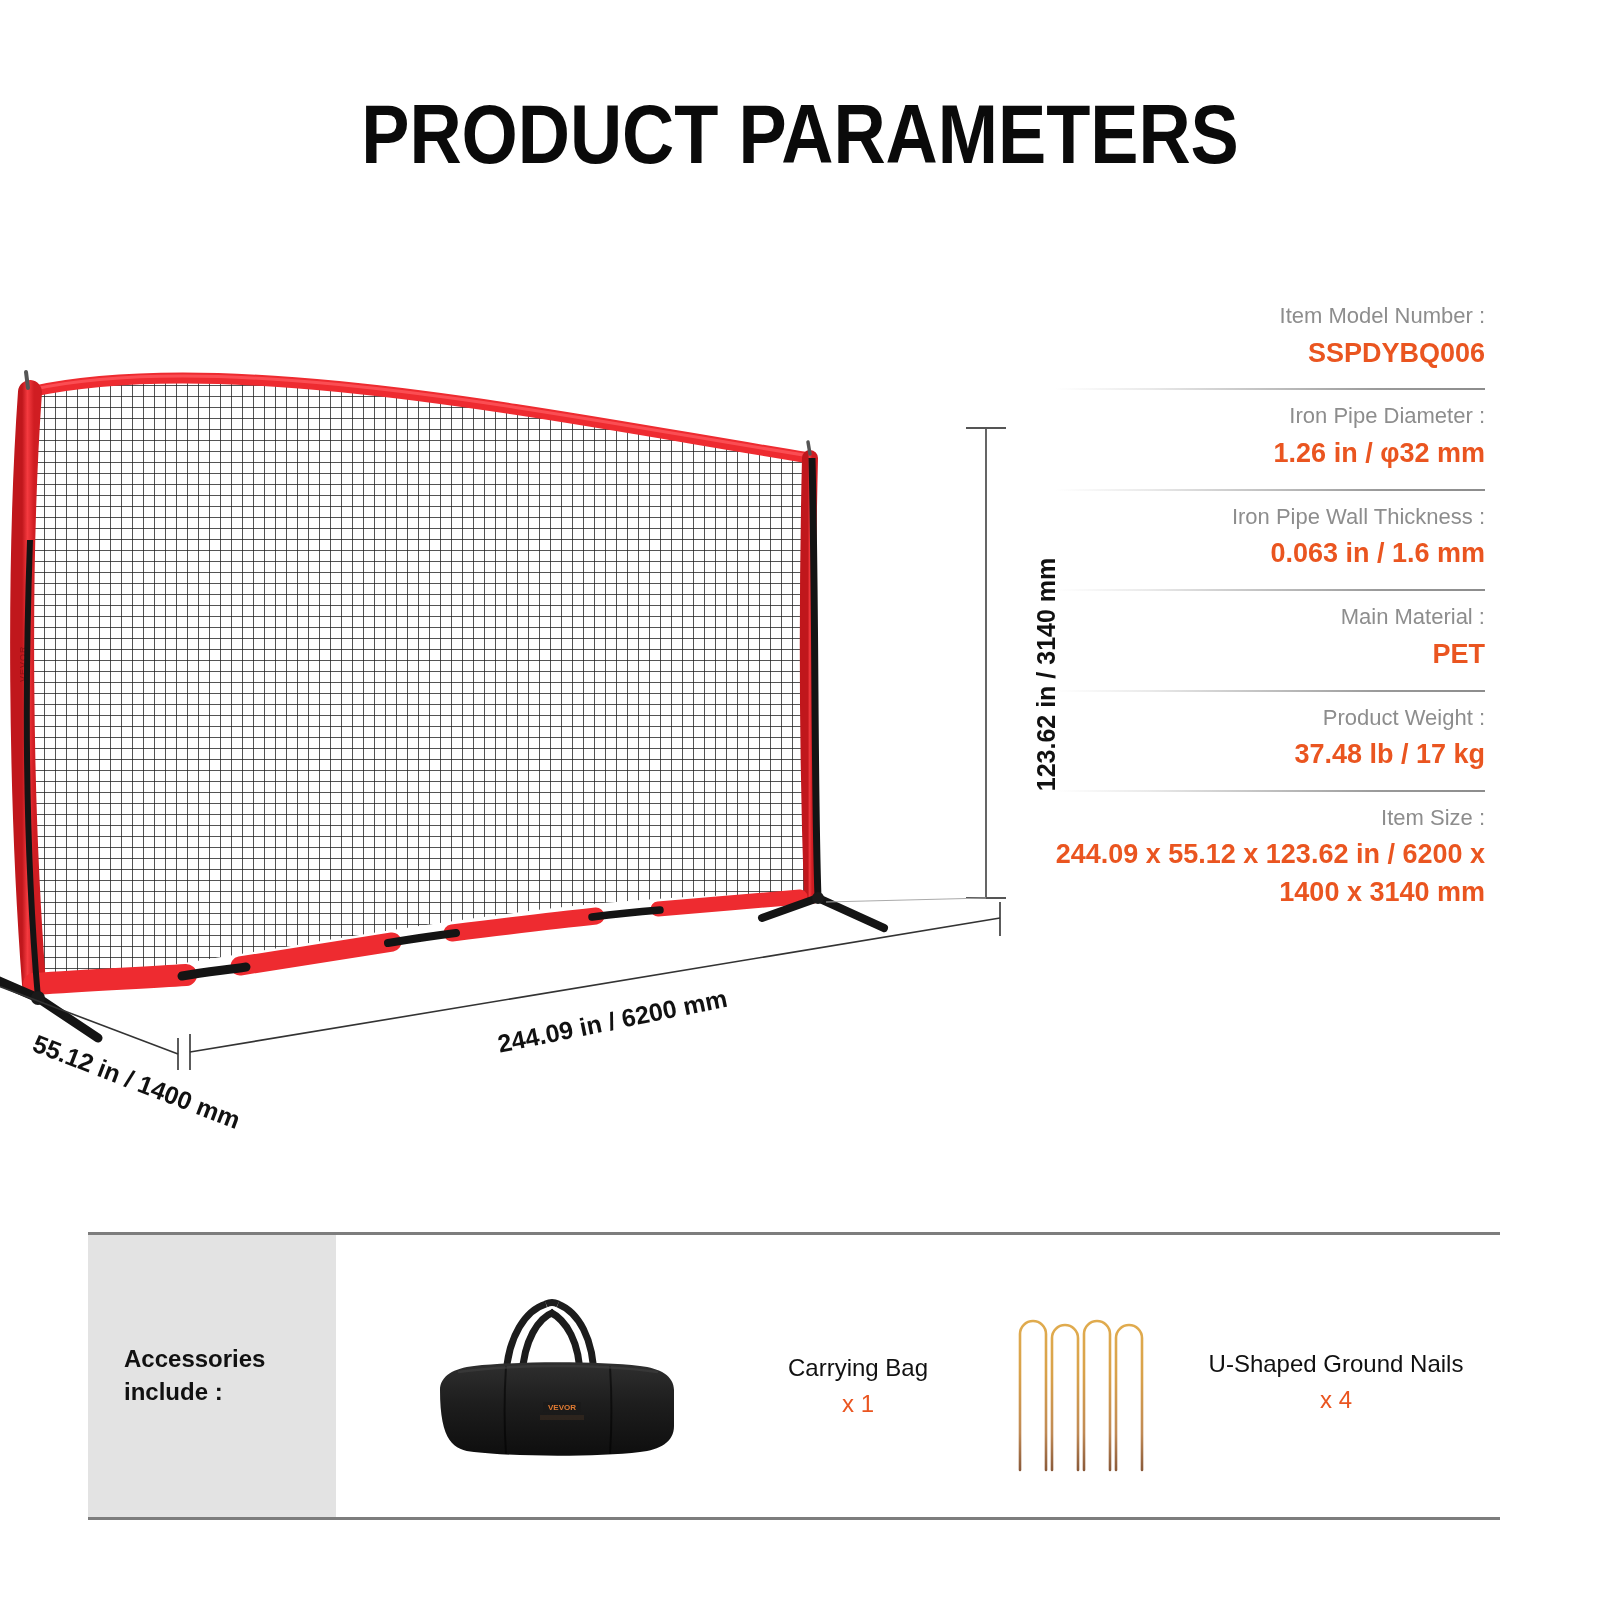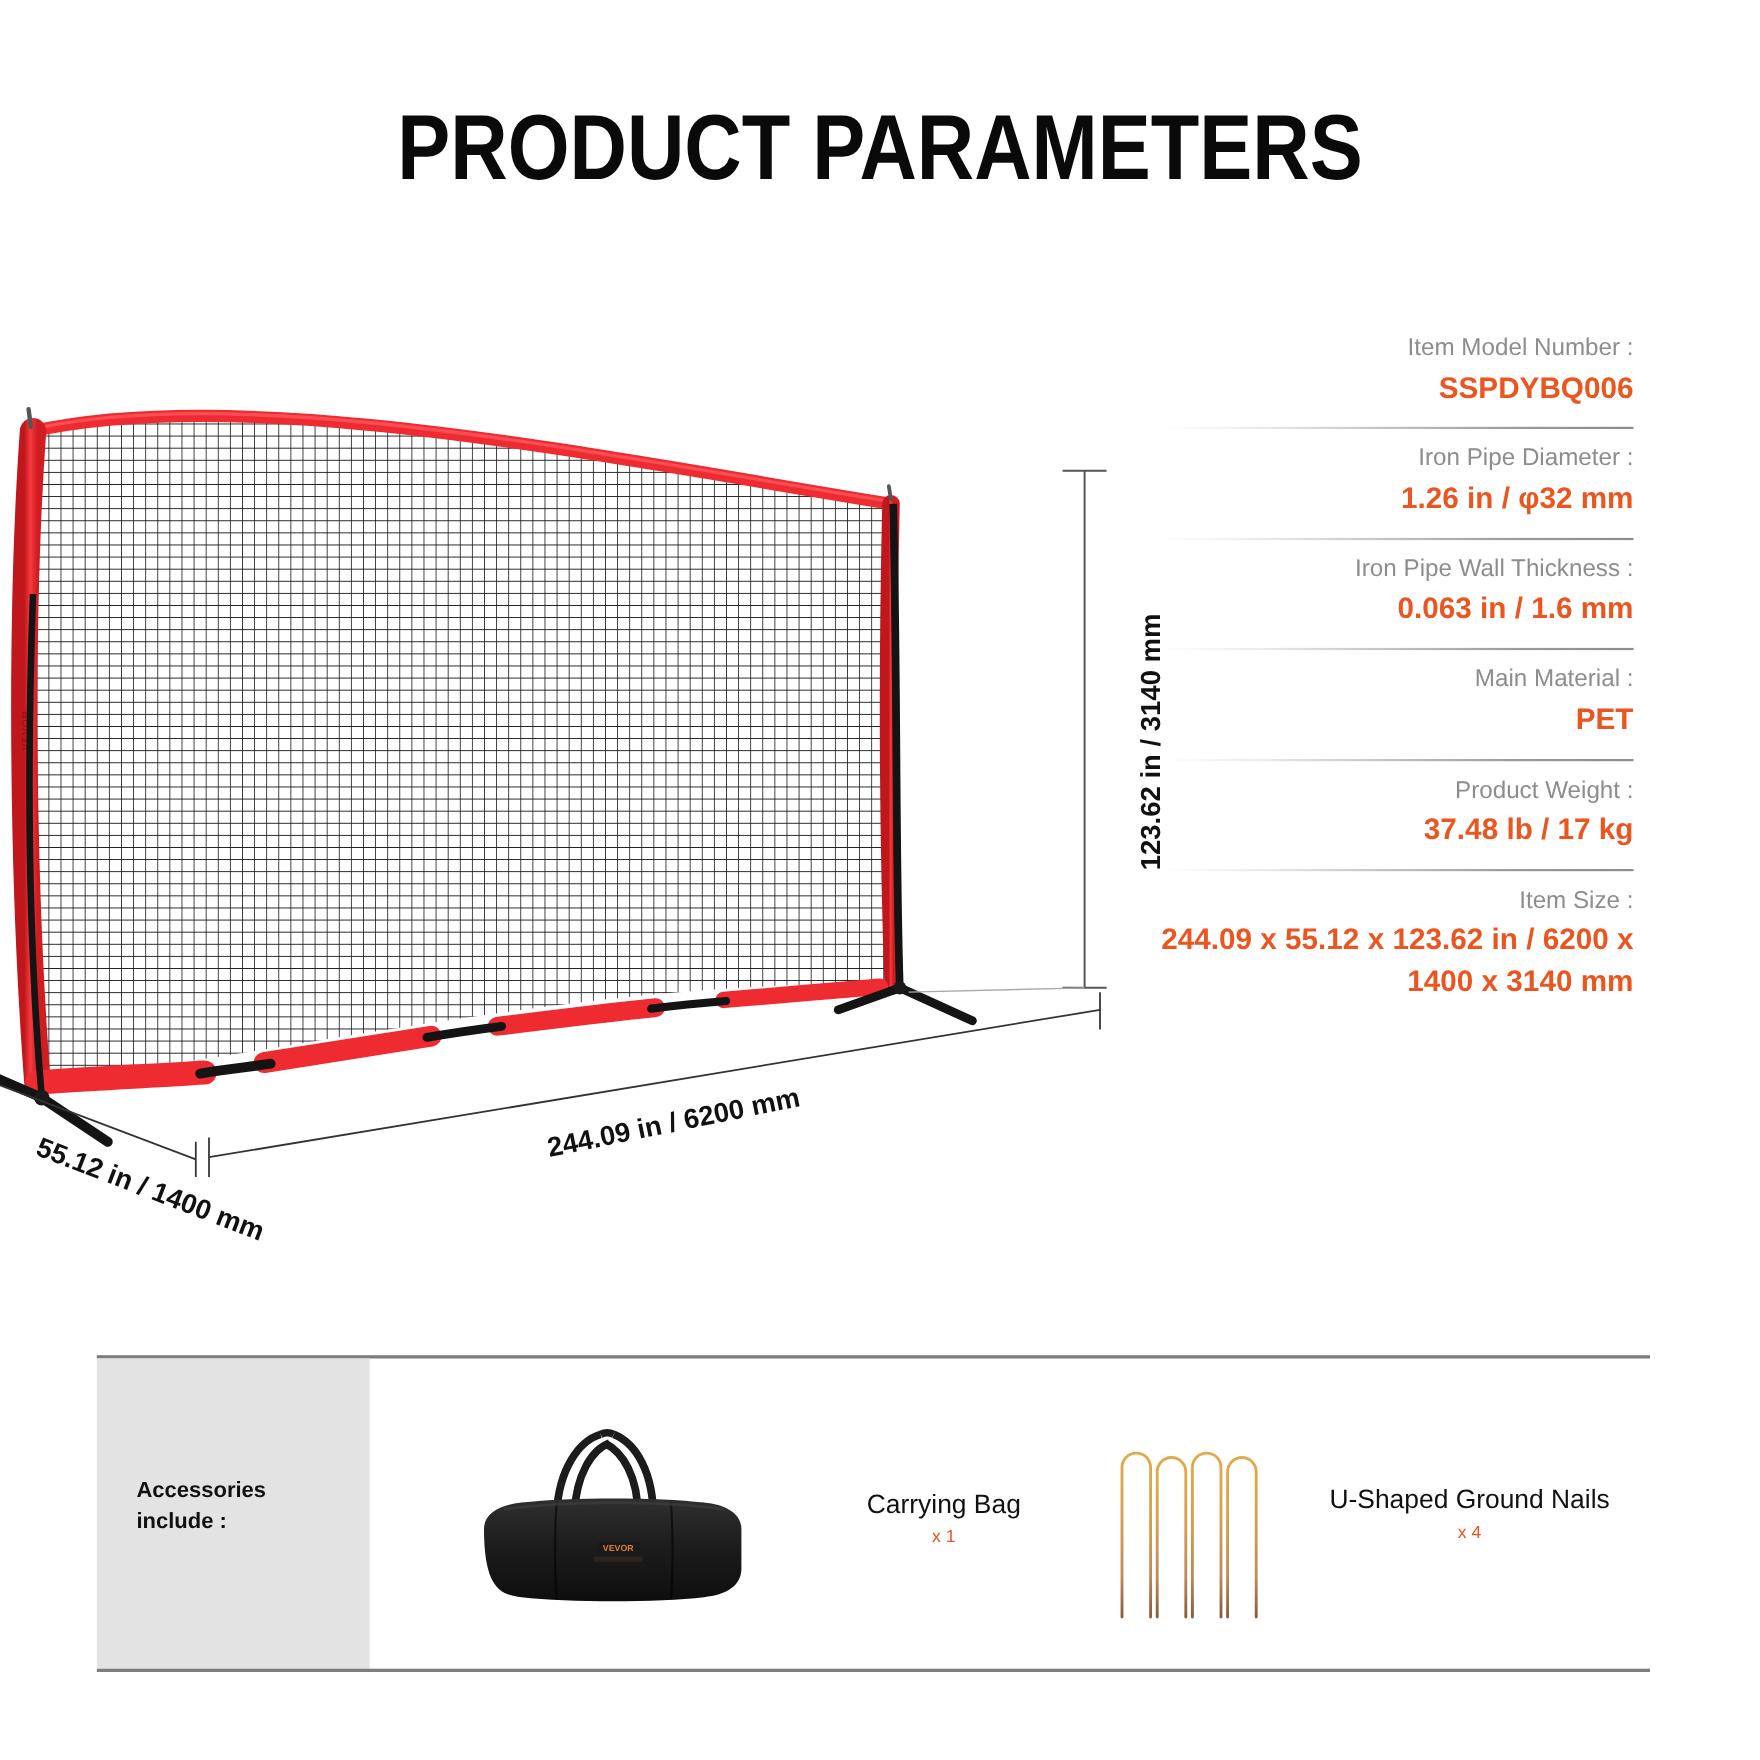--- a/index.html
+++ b/index.html
@@ -90,27 +90,27 @@
   .acc-section { position: absolute; left: 88px; top: 1232px; width: 1412px; height: 288px; }
   .acc-topline { position: absolute; left: 0; top: 0; width: 1412px; height: 3px; background: #7d7d7d; }
   .acc-botline { position: absolute; left: 0; top: 285px; width: 1412px; height: 3px; background: #7d7d7d; }
   .acc-graybox {
     position: absolute; left: 0; top: 3px;
     width: 248px; height: 282px;
     background: #e3e3e3;
   }
   .acc-label {
     position: absolute; left: 36px; top: 110px;
-    font-size: 20px; font-weight: bold; color: #111;
+    font-size: 24px; font-weight: bold; color: #111;
     line-height: 1.38;
   }
   .acc-item { position: absolute; }
   .acc-caption { text-align: center; }
   .acc-caption .name { font-size: 24px; color: #111; line-height: 1.5; white-space: nowrap; }
-  .acc-caption .qty { font-size: 16px; color: #ea5520; line-height: 1.5; }
+  .acc-caption .qty { font-size: 24px; color: #ea5520; line-height: 1.5; }
 </style>
 </head>
 <body>
 
 <div class="page">
 
   <div class="title">PRODUCT PARAMETERS</div>
 
   <div class="product">
     <svg width="1040" height="800" viewBox="0 0 1040 800" xmlns="http://www.w3.org/2000/svg">

